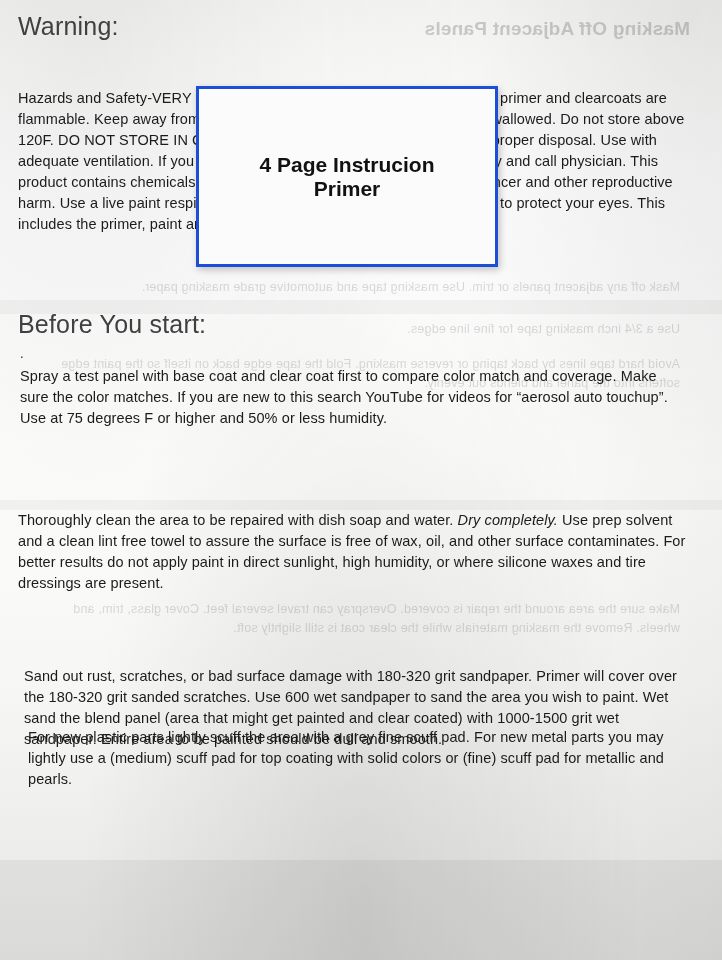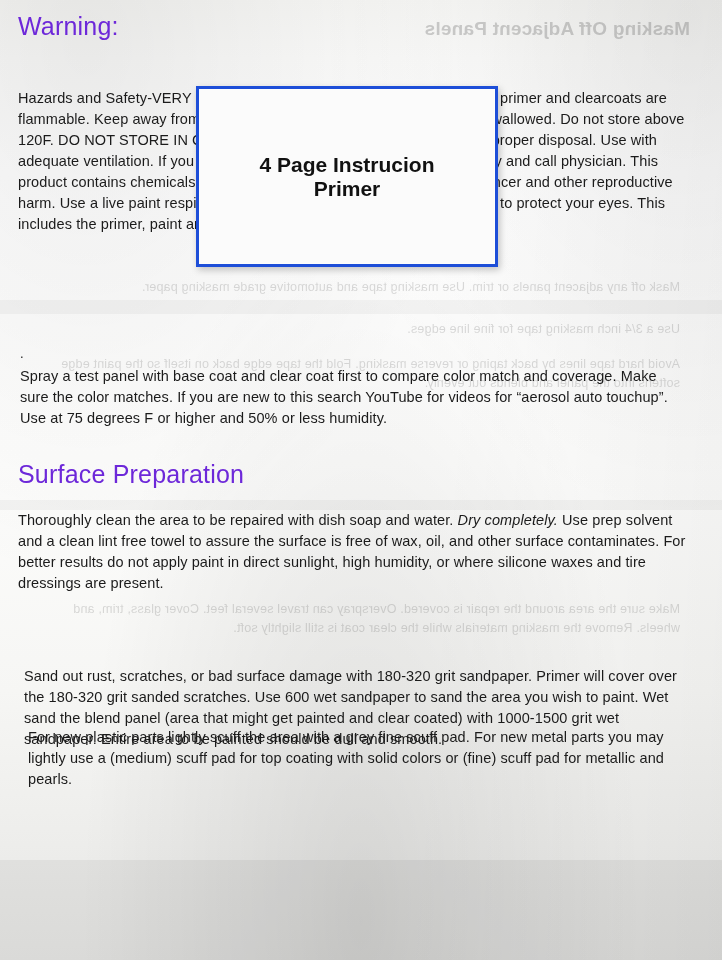--- a/index.html
+++ b/index.html
@@ -65,21 +65,21 @@
     position: absolute;
     inset: 0;
     padding: 0;
   }
   h2.heading {
     position: absolute;
     margin: 0;
     font-weight: 400;
     font-size: 25px;
     letter-spacing: 0.2px;
-    color: #6d28d9;
+    color: #404040;
   }
   p.para {
     position: absolute;
     margin: 0;
     font-size: 14.5px;
     line-height: 21px;
     color: #1b1b1b;
     letter-spacing: 0.1px;
   }
   .dot {
@@ -125,24 +125,24 @@
 <div class="bleed" style="left:20px;top:278px;width:660px;font-size:12.5px;line-height:19px;">Mask off any adjacent panels or trim. Use masking tape and automotive grade masking paper.</div>
 <div class="bleed" style="left:270px;top:320px;width:410px;font-size:12.5px;line-height:19px;">Use a 3/4 inch masking tape for fine line edges.</div>
 <div class="bleed" style="left:30px;top:355px;width:650px;font-size:12.5px;line-height:19px;">Avoid hard tape lines by back taping or reverse masking. Fold the tape edge back on itself so the paint edge softens into the panel and blends out evenly.</div>
 <div class="bleed" style="left:30px;top:600px;width:650px;font-size:12.5px;line-height:19px;">Make sure the area around the repair is covered. Overspray can travel several feet. Cover glass, trim, and wheels. Remove the masking materials while the clear coat is still slightly soft.</div>
 
 <div class="content">
 
   <h2 class="heading" style="left:18px;top:12px;">Warning:</h2>
   <p class="para" style="left:18px;top:88px;width:670px;">Hazards and Safety-VERY IMPORTANT. Aerosol touch-up paint including primer and clearcoats are flammable. Keep away from children. Call a physician IMMEDIATELY if swallowed. Do not store above 120F. DO NOT STORE IN CAR and avoid freezing. Follow local laws for proper disposal. Use with adequate ventilation. If you feel light headed stop product use immediately and call physician. This product contains chemicals known to California to cause birth defects, cancer and other reproductive harm. Use a live paint respirator and WEAR safety goggles while painting to protect your eyes. This includes the primer, paint and clearcoat.</p>
 
+  <h2 class="heading" style="left:18px;top:310px;">Before You start:</h2>
   <span class="dot" style="left:20px;top:346px;">.</span>
   <p class="para" style="left:20px;top:366px;width:660px;">Spray a test panel with base coat and clear coat first to compare color match and coverage. Make sure the color matches.  If you are new to this search YouTube for videos for “aerosol auto touchup”.  Use at 75 degrees F or higher and 50% or less humidity.</p>
 
-  <h2 class="heading" style="left:18px;top:460px;">Surface Preparation</h2>
   <p class="para" style="left:18px;top:510px;width:672px;"><span>Thoroughly clean the area to be repaired with dish soap and water.  </span><span class="ital">Dry completely.</span><span> Use prep solvent and a clean lint free towel to assure the surface is free of wax, oil, and other surface contaminates. For better results do not apply paint in direct sunlight, high humidity, or where silicone waxes and tire dressings are present.</span></p>
 
   <p class="para" style="left:24px;top:666px;width:666px;">Sand out rust, scratches, or bad surface damage with 180-320 grit sandpaper. Primer will cover over the 180-320 grit sanded scratches. Use 600 wet sandpaper to sand the area you wish to paint. Wet sand the blend panel (area that might get painted and clear coated) with 1000-1500 grit wet sandpaper. Entire area to be painted should be dull and smooth.</p>
   <p class="para" style="left:28px;top:727px;width:650px;">For new plastic parts lightly scuff the area with a grey fine scuff pad. For new metal parts you may lightly use a (medium) scuff pad for top coating with solid colors or (fine) scuff pad for metallic and pearls.</p>
 
 </div>
 
 <div class="overlay-card">
   <div class="line">4 Page Instrucion</div>
   <div class="line">Primer</div>

